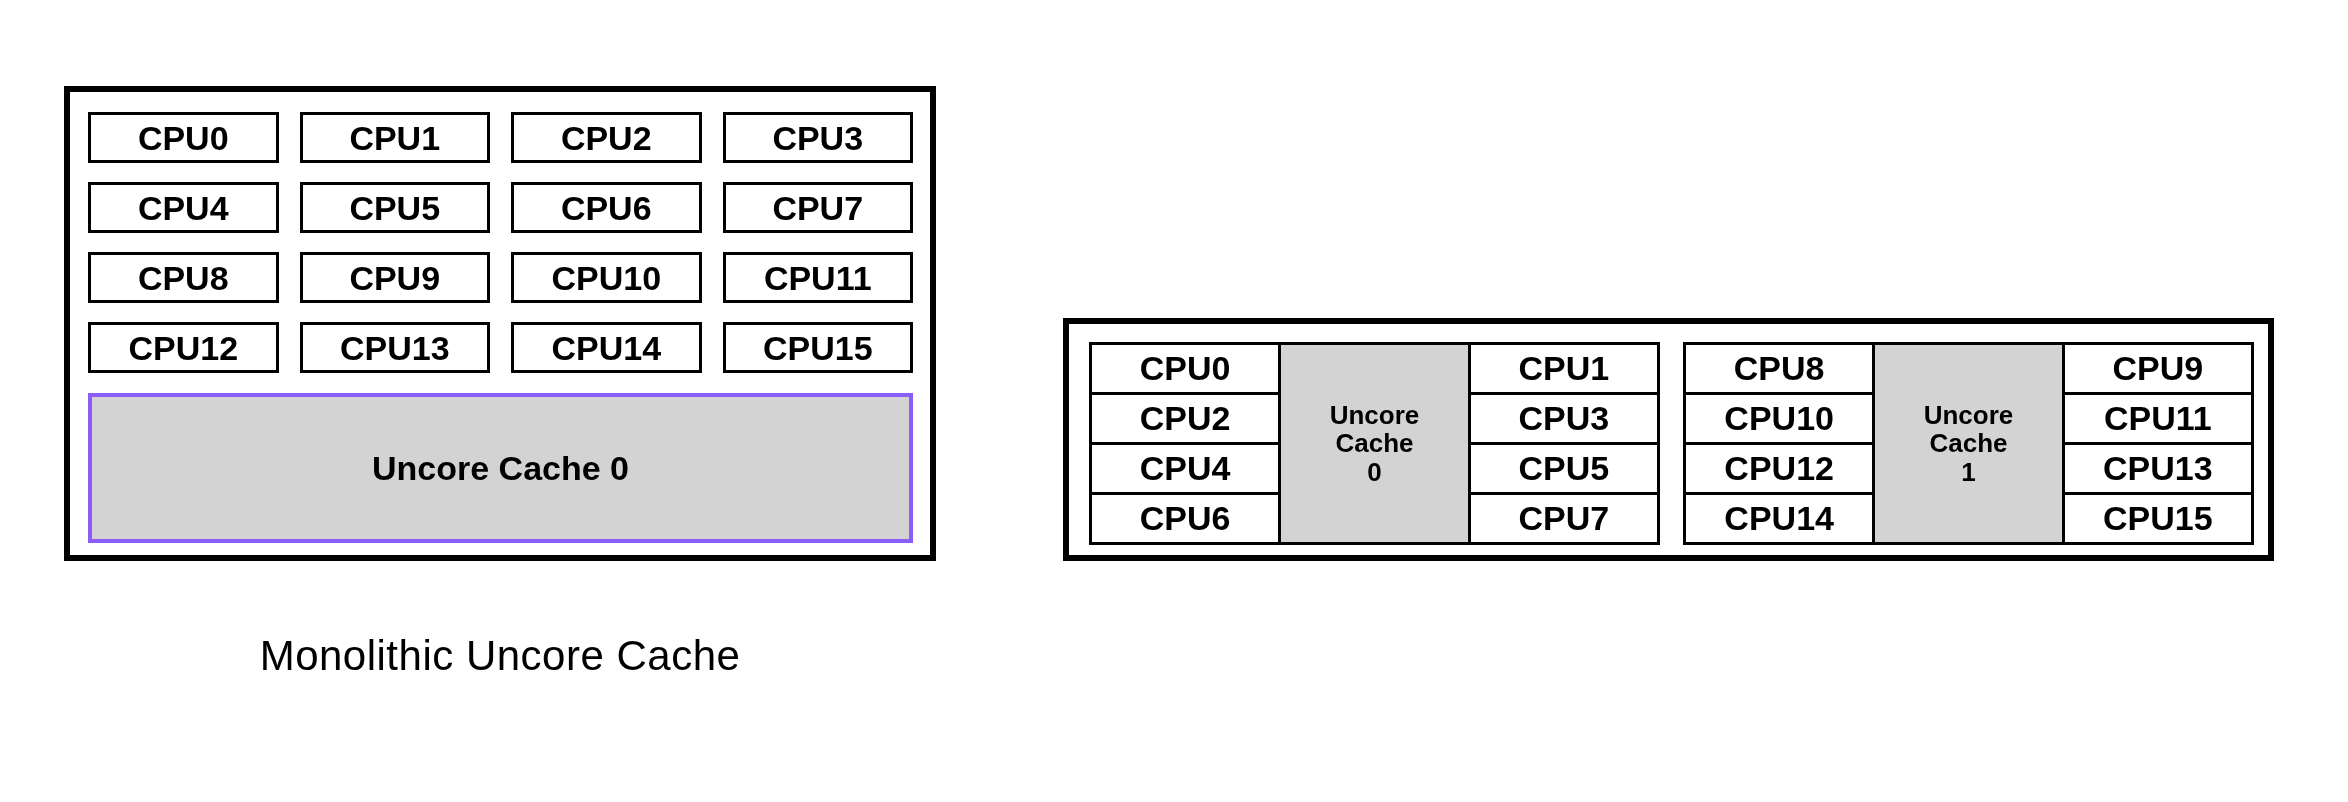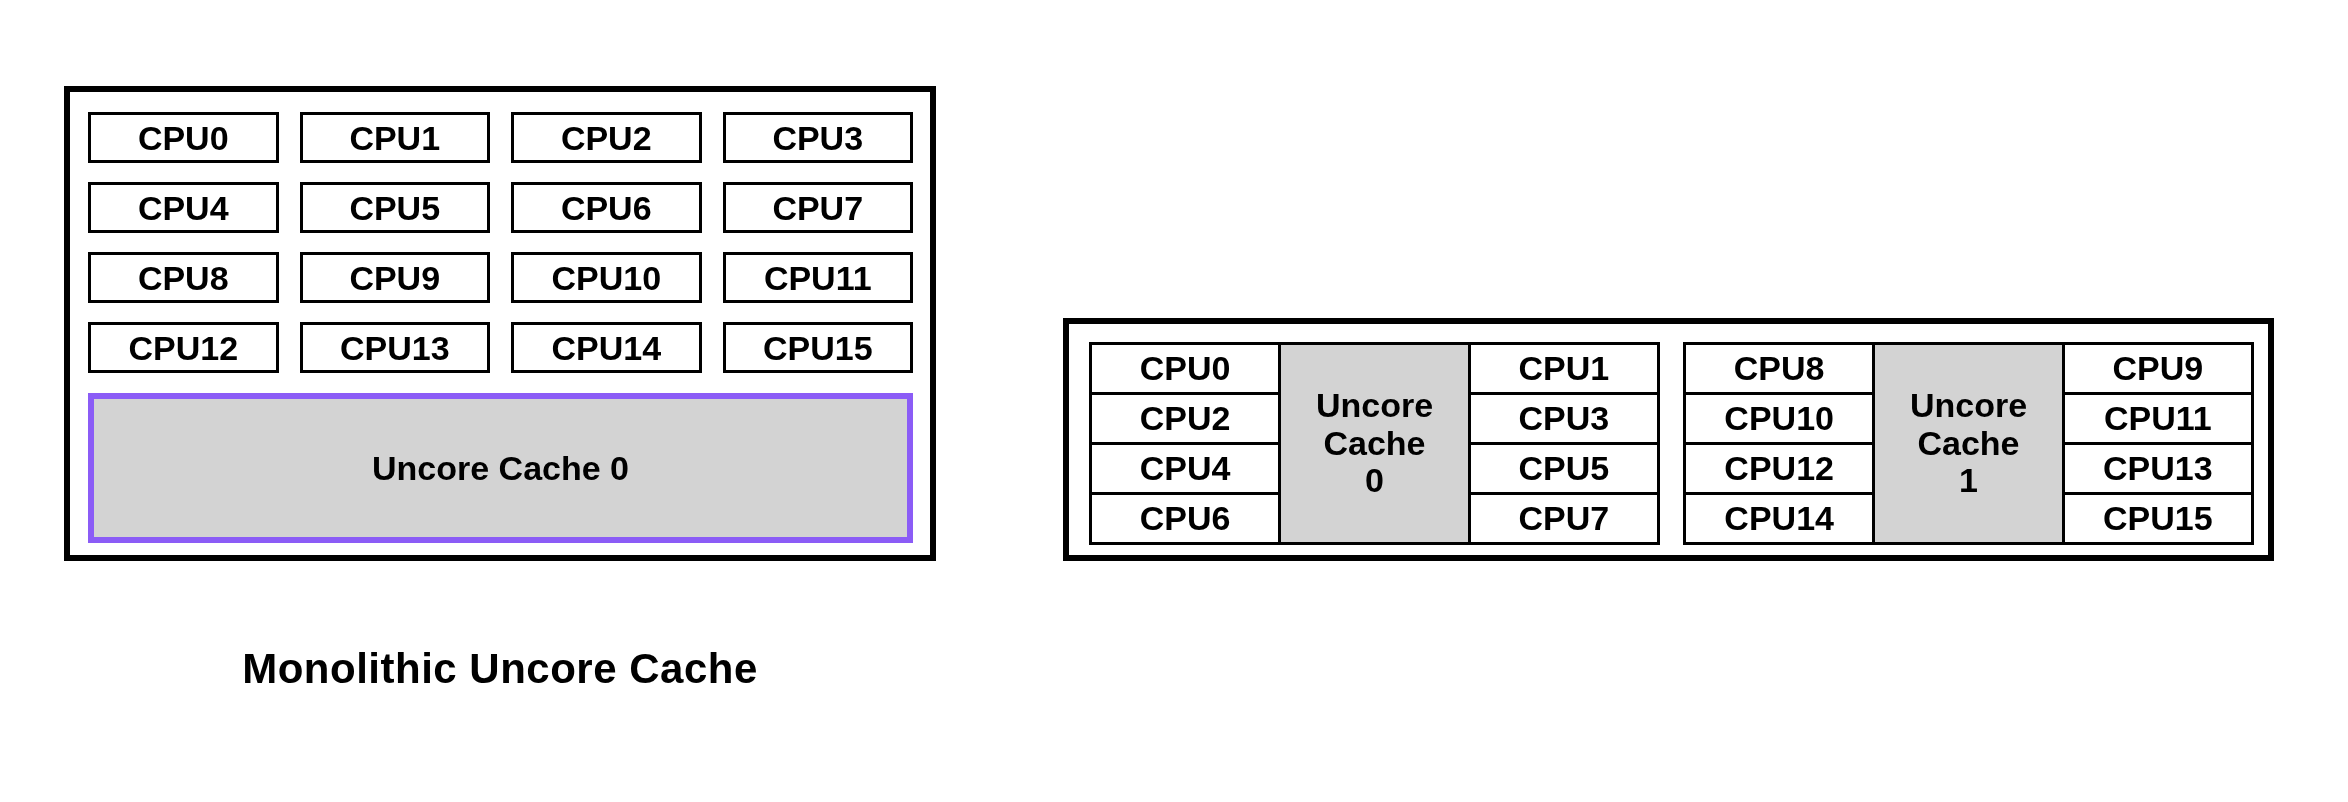--- a/index.html
+++ b/index.html
@@ -22,21 +22,21 @@
     grid-template-rows:repeat(4, 51px);
     column-gap:21px; row-gap:19px;
   }
   .cpu-box {
     border:3px solid #000; box-sizing:border-box; background:#fff;
     display:flex; align-items:center; justify-content:center;
     font-weight:bold; font-size:34px; line-height:1;
   }
   .uncore-mono {
     margin-top:20px; height:150px;
-    border:6px solid #8b5cf6; box-sizing:border-box;
+    border:4px solid #8b5cf6; box-sizing:border-box;
     display:flex; align-items:center; justify-content:center;
     font-weight:bold; font-size:34px;
   }
 
   
   .split-box {
     position:absolute; left:1063px; top:318px; width:1211px; height:243px;
     border:6px solid #000; box-sizing:border-box; background:#fff;
     padding:18px 0 0 20px;
     display:flex; gap:23px; align-items:flex-start;
@@ -45,26 +45,26 @@
     border-collapse:collapse; table-layout:fixed;
     width:571px; height:201px;
   }
   table.cluster tr { height:50px; }
   table.cluster td {
     border:3px solid #000; padding:0; background:#fff;
     text-align:center; vertical-align:middle;
     font-weight:bold; font-size:34px; line-height:1.1;
   }
   td.uncore-cell { line-height:1.25; }
-  td.uncore-cell .uncore-line { font-weight:bold; font-size:34px; }
+  td.uncore-cell .uncore-line { font-weight:bold; font-size:26px; }
 
   
   .caption {
-    position:absolute; top:645px; text-align:center;
-    font-weight:bold; font-size:42px; letter-spacing:0.5px;
+    position:absolute; top:632px; text-align:center;
+    font-weight:normal; font-size:42px; letter-spacing:0.5px;
     white-space:nowrap;
   }
   .caption.mono-caption  { left:64px;   width:872px; }
   .caption.split-caption { left:1063px; width:1211px; }
 </style>
 </head>
 <body>
 
 <div class="canvas">
 

